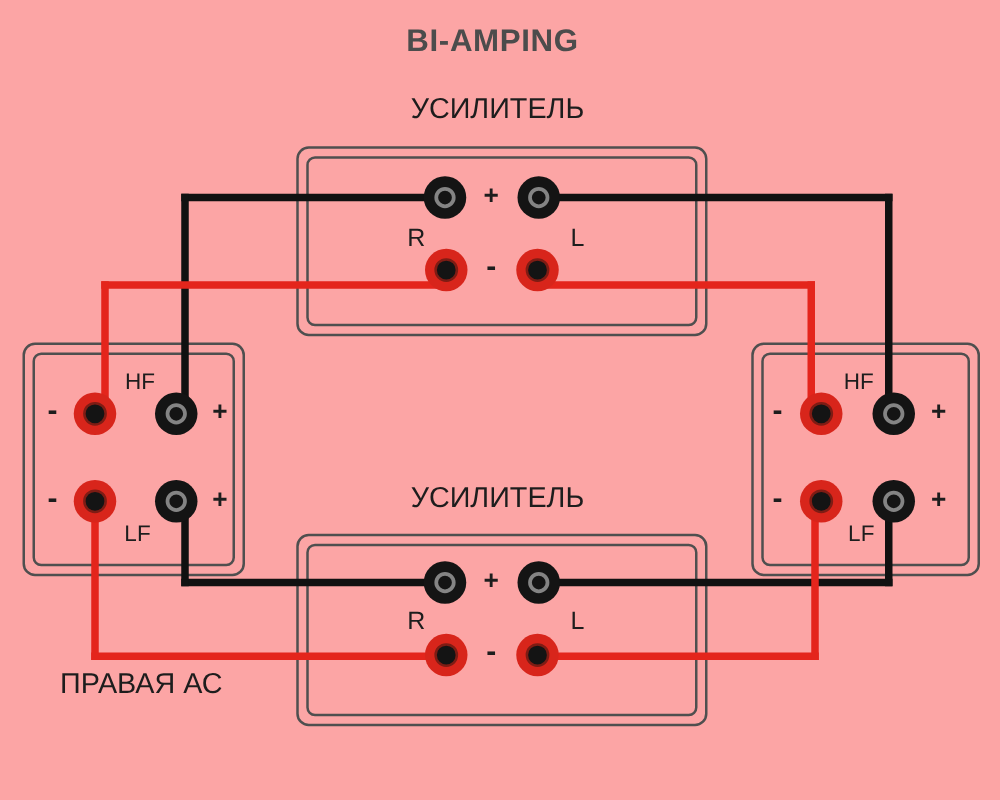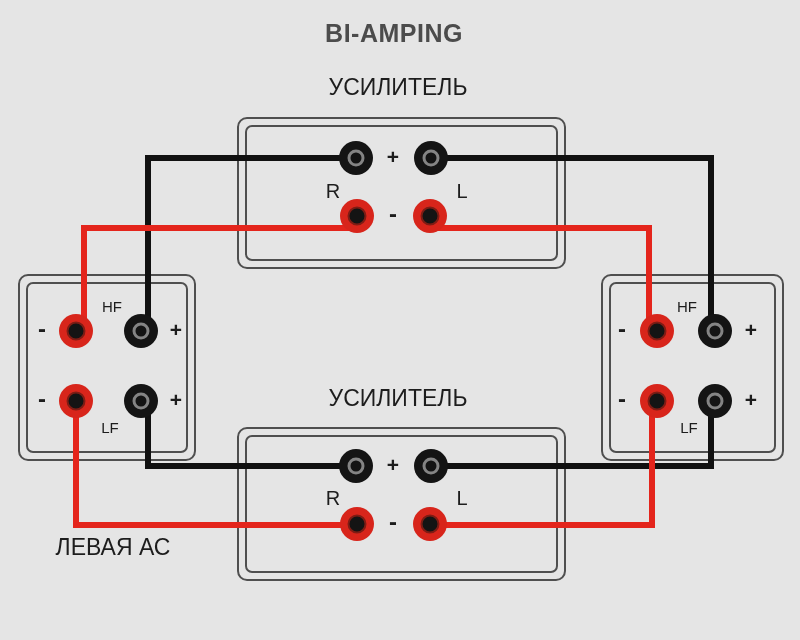--- a/index.html
+++ b/index.html
@@ -1,26 +1,26 @@
 <!DOCTYPE html>
 <html><head>
 <meta charset="utf-8">
 <style>
   html,body{margin:0;padding:0;background:#ffffff;}
   .stage{
-    position:relative;width:800px;height:640px;background:#e5e5e5;
+    position:relative;width:800px;height:640px;background:#fca5a5;
     font-family:"Liberation Sans",sans-serif;overflow:hidden;
   }
   .lbl{position:absolute;transform:translate(-50%,-50%);white-space:nowrap;color:#2b2b2b;}
   .title{font-size:25px;font-weight:bold;color:#4c4c4c;letter-spacing:.5px;}
   .big-label{font-size:23px;color:#1d1d1d;}
   .chan{font-size:20px;color:#1d1d1d;}
   .sign{font-size:21px;font-weight:600;color:#1d1d1d;}
   .minus{font-size:24px;}
-  .small-label{font-size:15px;color:#1d1d1d;}
+  .small-label{font-size:18px;color:#1d1d1d;}
   .box{position:absolute;border:2px solid #4f4f4f;border-radius:10px;background:transparent;}
   .box .inner{position:absolute;inset:6px;border:2px solid #4f4f4f;border-radius:7px;}
   .wire{position:absolute;}
   .wb{background:#111111;}
   .wr{background:#e4251c;}
   .post{position:absolute;width:34px;height:34px;border-radius:50%;transform:translate(-50%,-50%);}
   .post .hole{position:absolute;left:50%;top:50%;transform:translate(-50%,-50%);border-radius:50%;}
   .post.pb{background:#141414;}
   .post.pb .hole{width:11px;height:11px;background:#141414;border:3px solid #848484;}
   .post.pr{background:#d8251b;}
@@ -128,21 +128,21 @@
   <div class="lbl sign minus" style="left:393px;top:522px">-</div>
   <div class="lbl chan" style="left:333px;top:498px">R</div>
   <div class="lbl chan" style="left:462px;top:498px">L</div>
 
   <div class="lbl small-label" style="left:112px;top:306px">HF</div>
   <div class="lbl small-label" style="left:110px;top:427px">LF</div>
   <div class="lbl sign minus" style="left:42px;top:329px">-</div>
   <div class="lbl sign" style="left:176px;top:330px">+</div>
   <div class="lbl sign minus" style="left:42px;top:399px">-</div>
   <div class="lbl sign" style="left:176px;top:400px">+</div>
-  <div class="lbl big-label" style="left:113px;top:547px">ЛЕВАЯ АС</div>
+  <div class="lbl big-label" style="left:113px;top:547px">ПРАВАЯ АС</div>
 
   <div class="lbl small-label" style="left:687px;top:306px">HF</div>
   <div class="lbl small-label" style="left:689px;top:427px">LF</div>
   <div class="lbl sign minus" style="left:622px;top:329px">-</div>
   <div class="lbl sign" style="left:751px;top:330px">+</div>
   <div class="lbl sign minus" style="left:622px;top:399px">-</div>
   <div class="lbl sign" style="left:751px;top:400px">+</div>
 
 </div>
 

